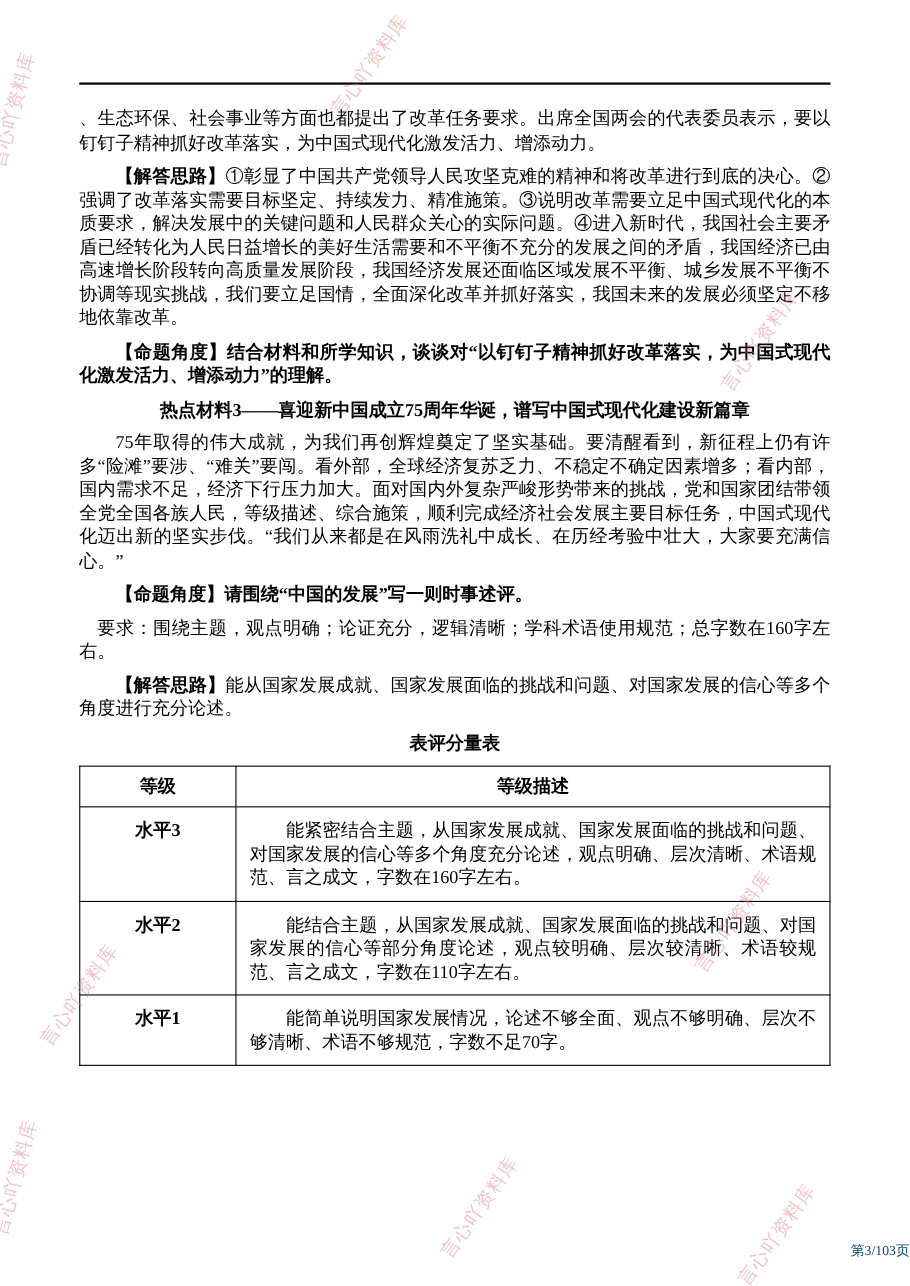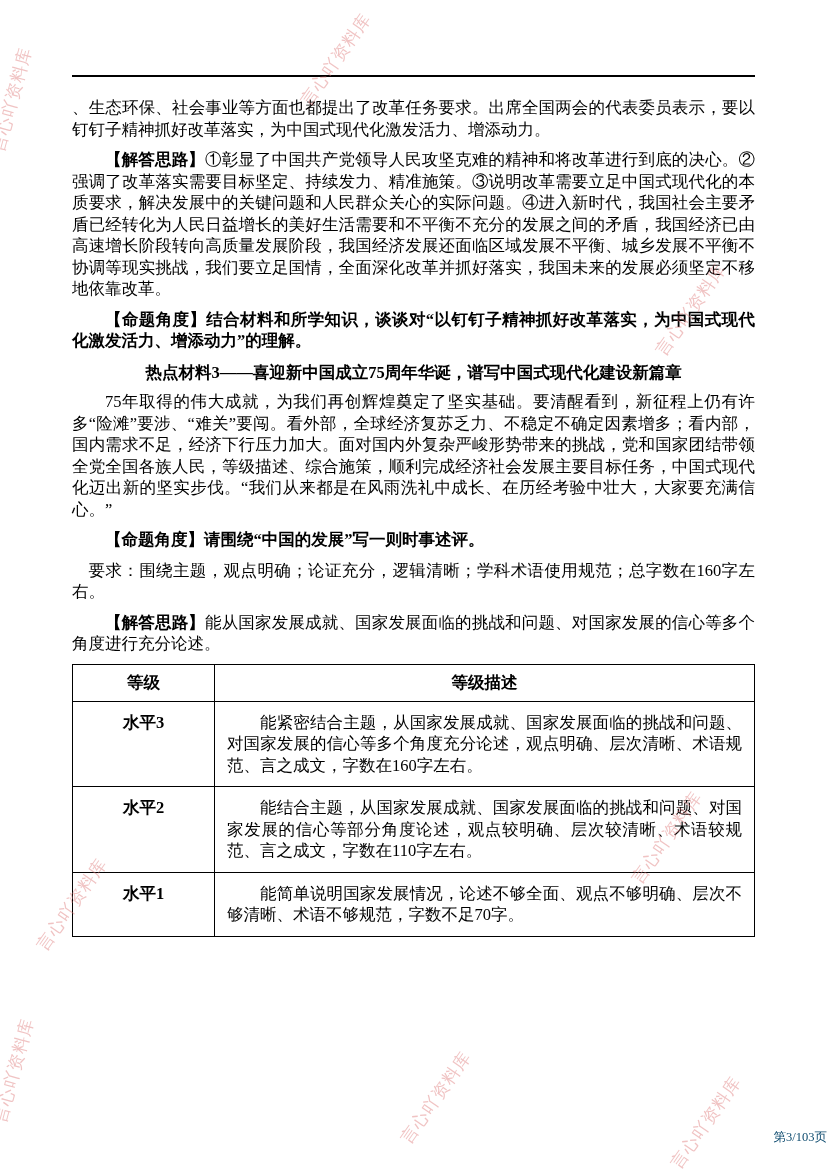--- a/index.html
+++ b/index.html
@@ -92,20 +92,21 @@
 
 
     <p class="indent">75年取得的伟大成就，为我们再创辉煌奠定了坚实基础。要清醒看到，新征程上仍有许多“险滩”要涉、“难关”要闯。看外部，全球经济复苏乏力、不稳定不确定因素增多；看内部，国内需求不足，经济下行压力加大。面对国内外复杂严峻形势带来的挑战，党和国家团结带领全党全国各族人民，等级描述、综合施策，顺利完成经济社会发展主要目标任务，中国式现代化迈出新的坚实步伐。“我们从来都是在风雨洗礼中成长、在历经考验中壮大，大家要充满信心。”</p>
 
     <p class="indent bold">【命题角度】请围绕“中国的发展”写一则时事述评。</p>
 
     <p class="indent1">要求：围绕主题，观点明确；论证充分，逻辑清晰；学科术语使用规范；总字数在160字左右。</p>
 
     <p class="indent"><b>【解答思路】</b><span>能从国家发展成就、国家发展面临的挑战和问题、对国家发展的信心等多个角度进行充分论述。</span></p>
 
+    <h3 class="table-title">表评分量表</h3>
 
     <table>
       <thead>
         <tr>
           <th class="col-level">等级</th>
           <th>等级描述</th>
         </tr>
       </thead>
       <tbody>
         <tr>

